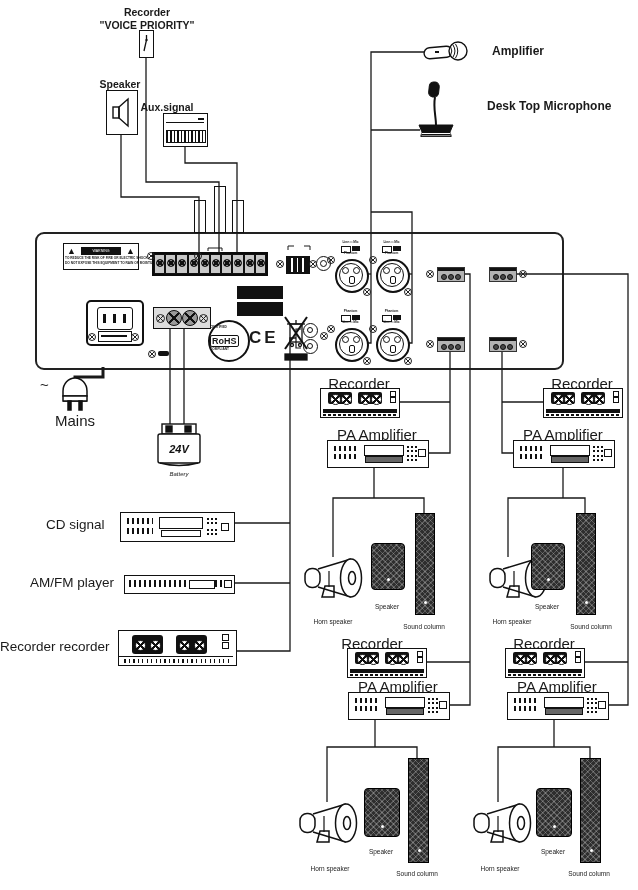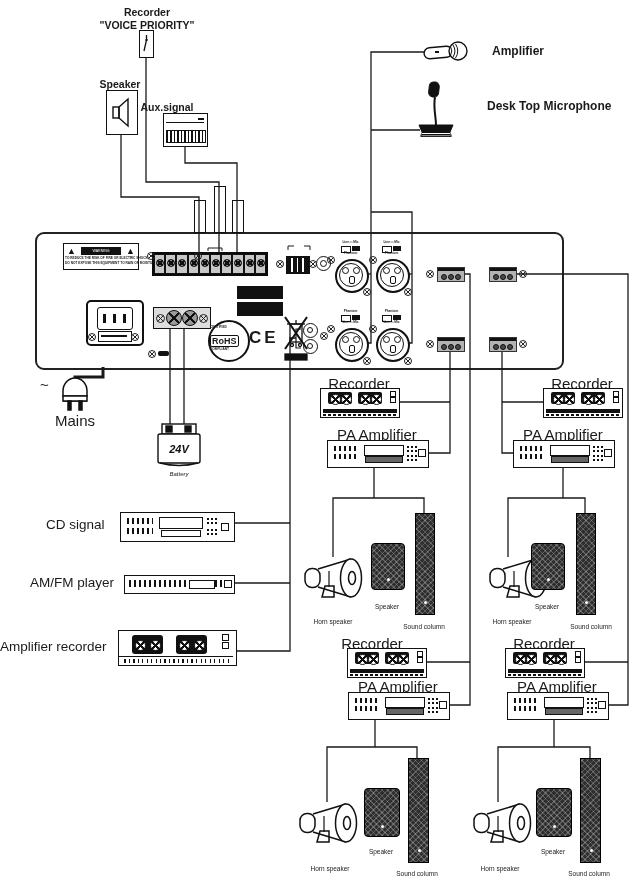--- a/index.html
+++ b/index.html
@@ -410,21 +410,21 @@
   </div>
 
   <div class="abs t f13" style="left:30px;top:575px">AM/FM player</div>
   <div class="abs box" style="left:124px;top:575px;width:109px;height:17px">
     <div class="abs bars" style="left:4px;top:4px;width:58px;height:7px"></div>
     <div class="abs" style="left:64px;top:4px;width:24px;height:7px;border:1px solid #111"></div>
     <div class="abs bars" style="left:90px;top:4px;width:9px;height:7px"></div>
     <div class="sq" style="right:2px;top:4px;width:6px;height:6px"></div>
   </div>
 
-  <div class="abs t f13" style="left:0px;top:639px">Amplifier recorder</div>
+  <div class="abs t f13" style="left:0px;top:639px">Recorder recorder</div>
   <div class="abs box" style="left:118px;top:630px;width:117px;height:34px">
     <div class="abs" style="left:13px;top:4px;width:31px;height:19px;background:#111;border-radius:3px">
       <div class="reel" style="left:3px;top:4.5px"></div>
         <div class="reel" style="left:18px;top:4.5px"></div>
     </div>
     <div class="abs" style="left:57px;top:4px;width:31px;height:19px;background:#111;border-radius:3px">
       <div class="reel" style="left:3px;top:4.5px"></div>
         <div class="reel" style="left:18px;top:4.5px"></div>
     </div>
     <div class="sq" style="right:7px;top:3px;width:5px;height:5px"></div>

